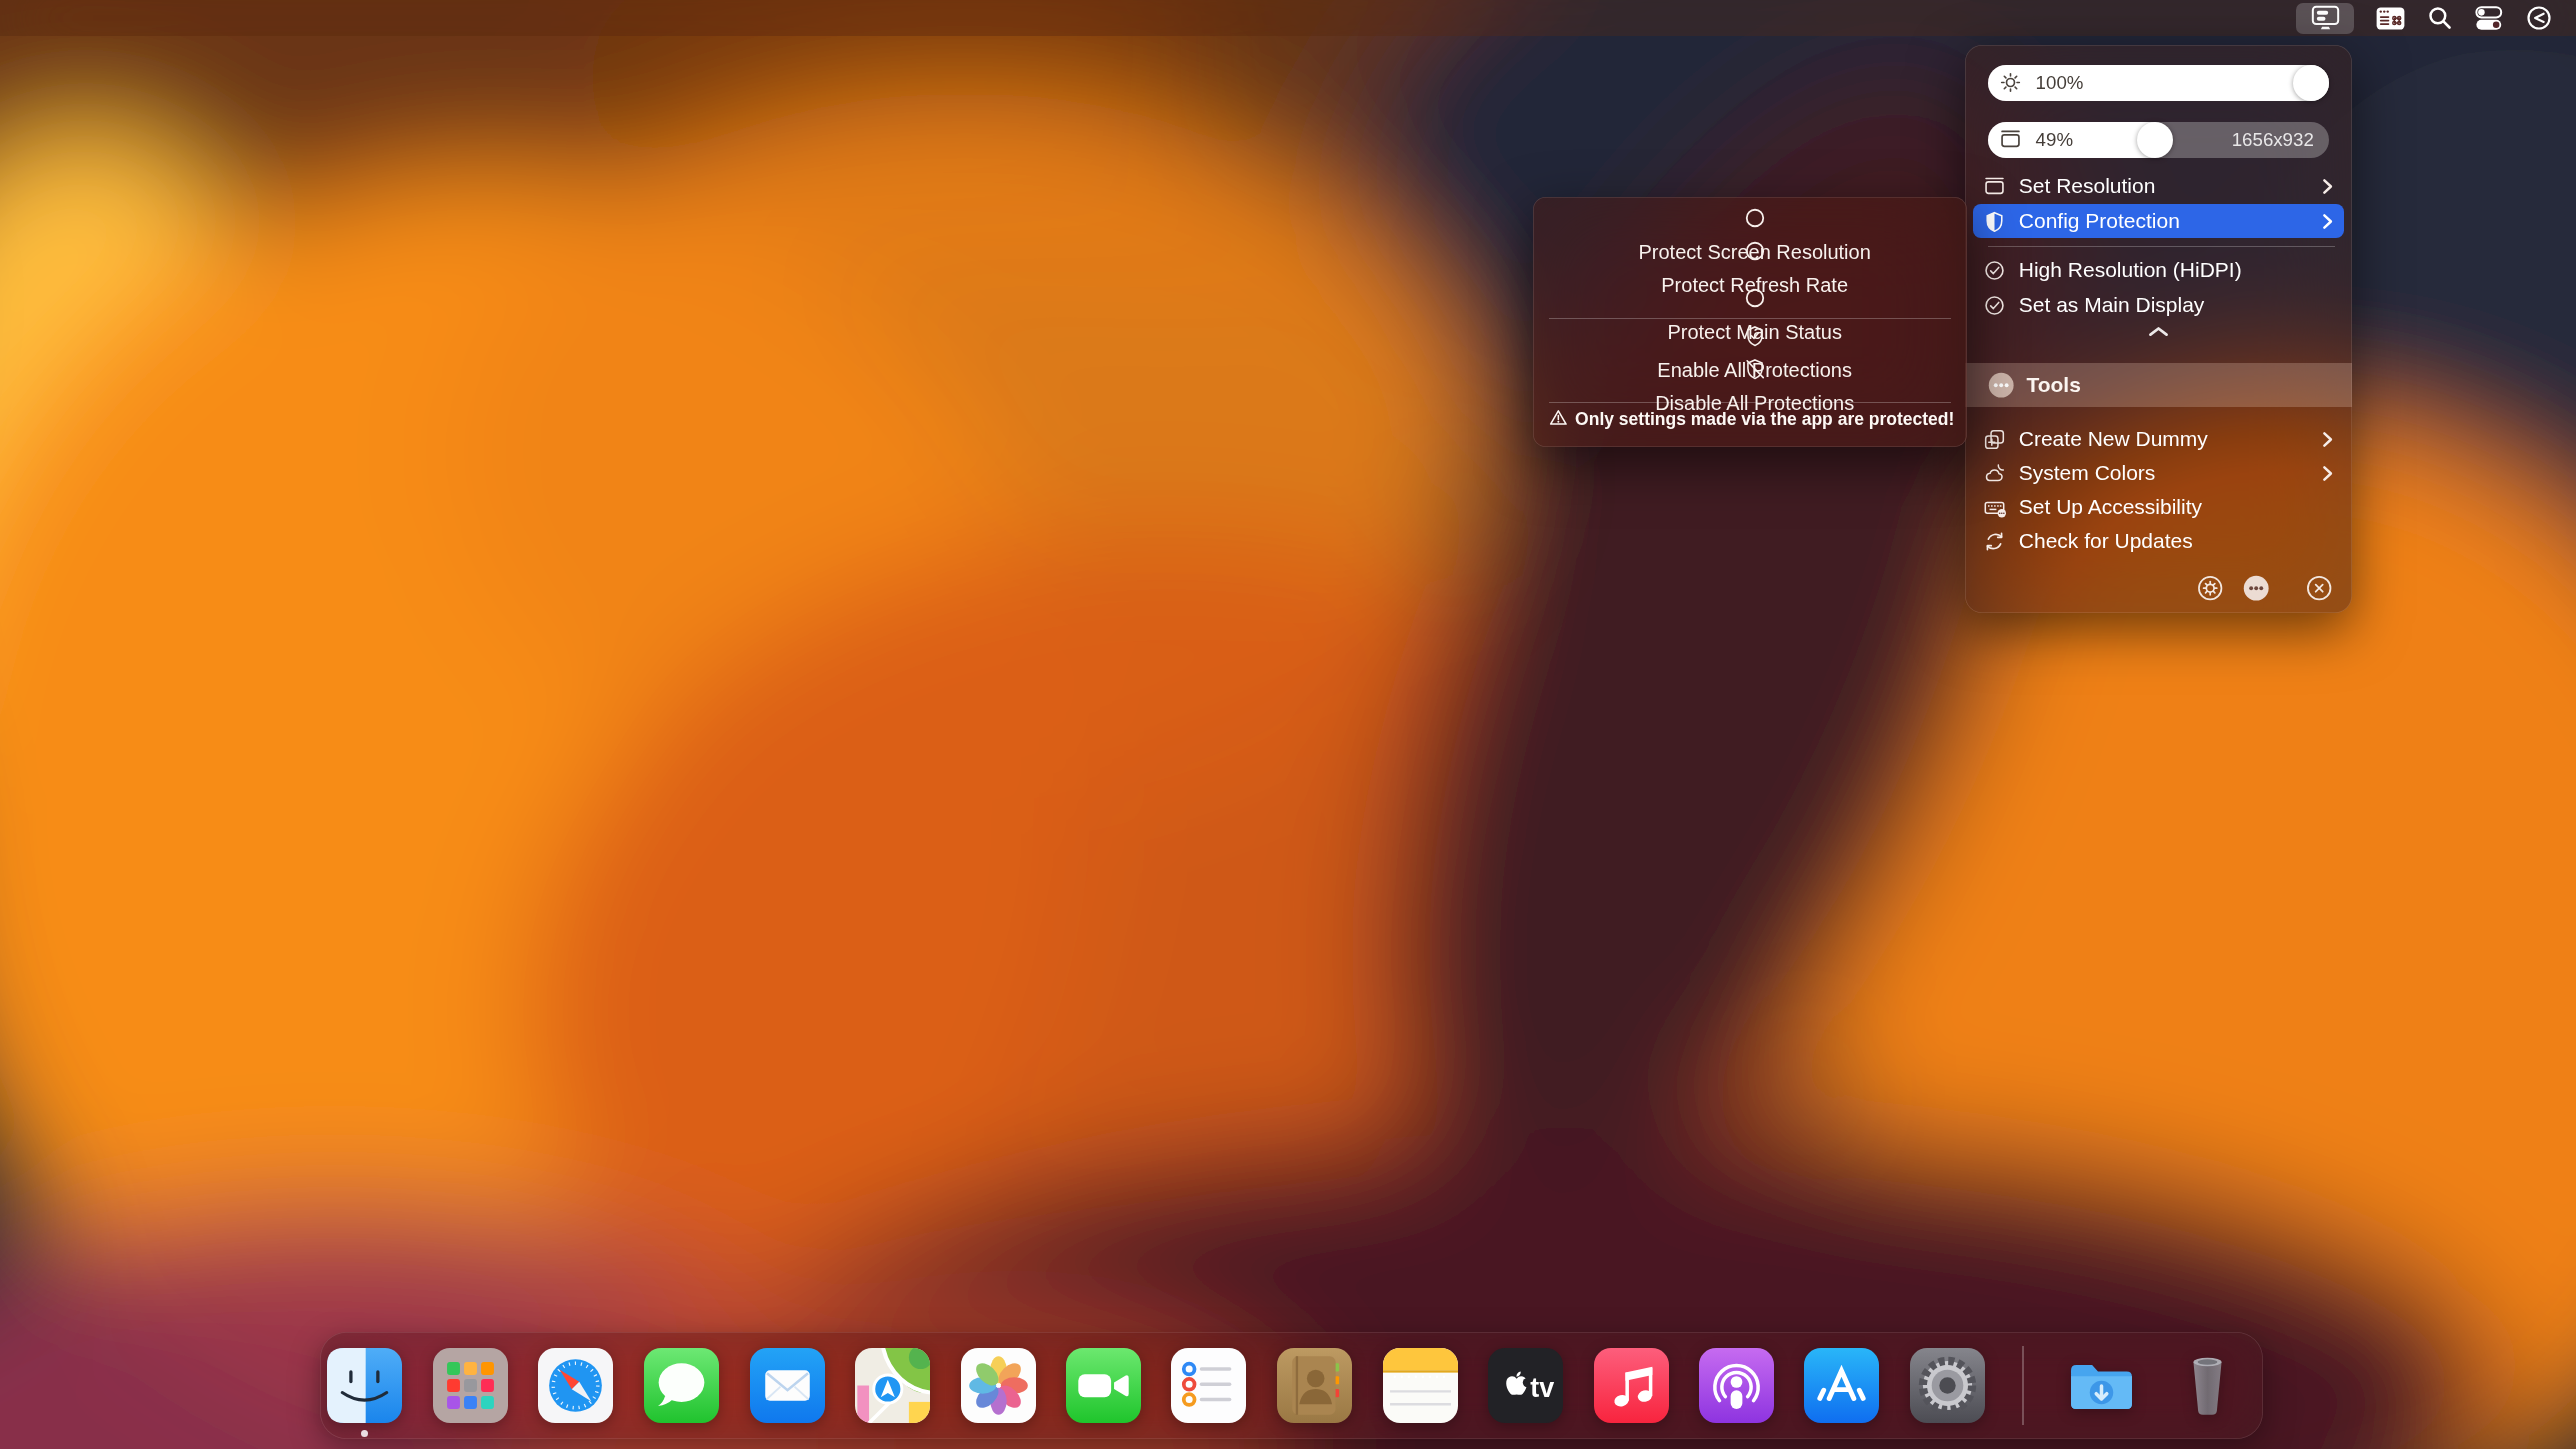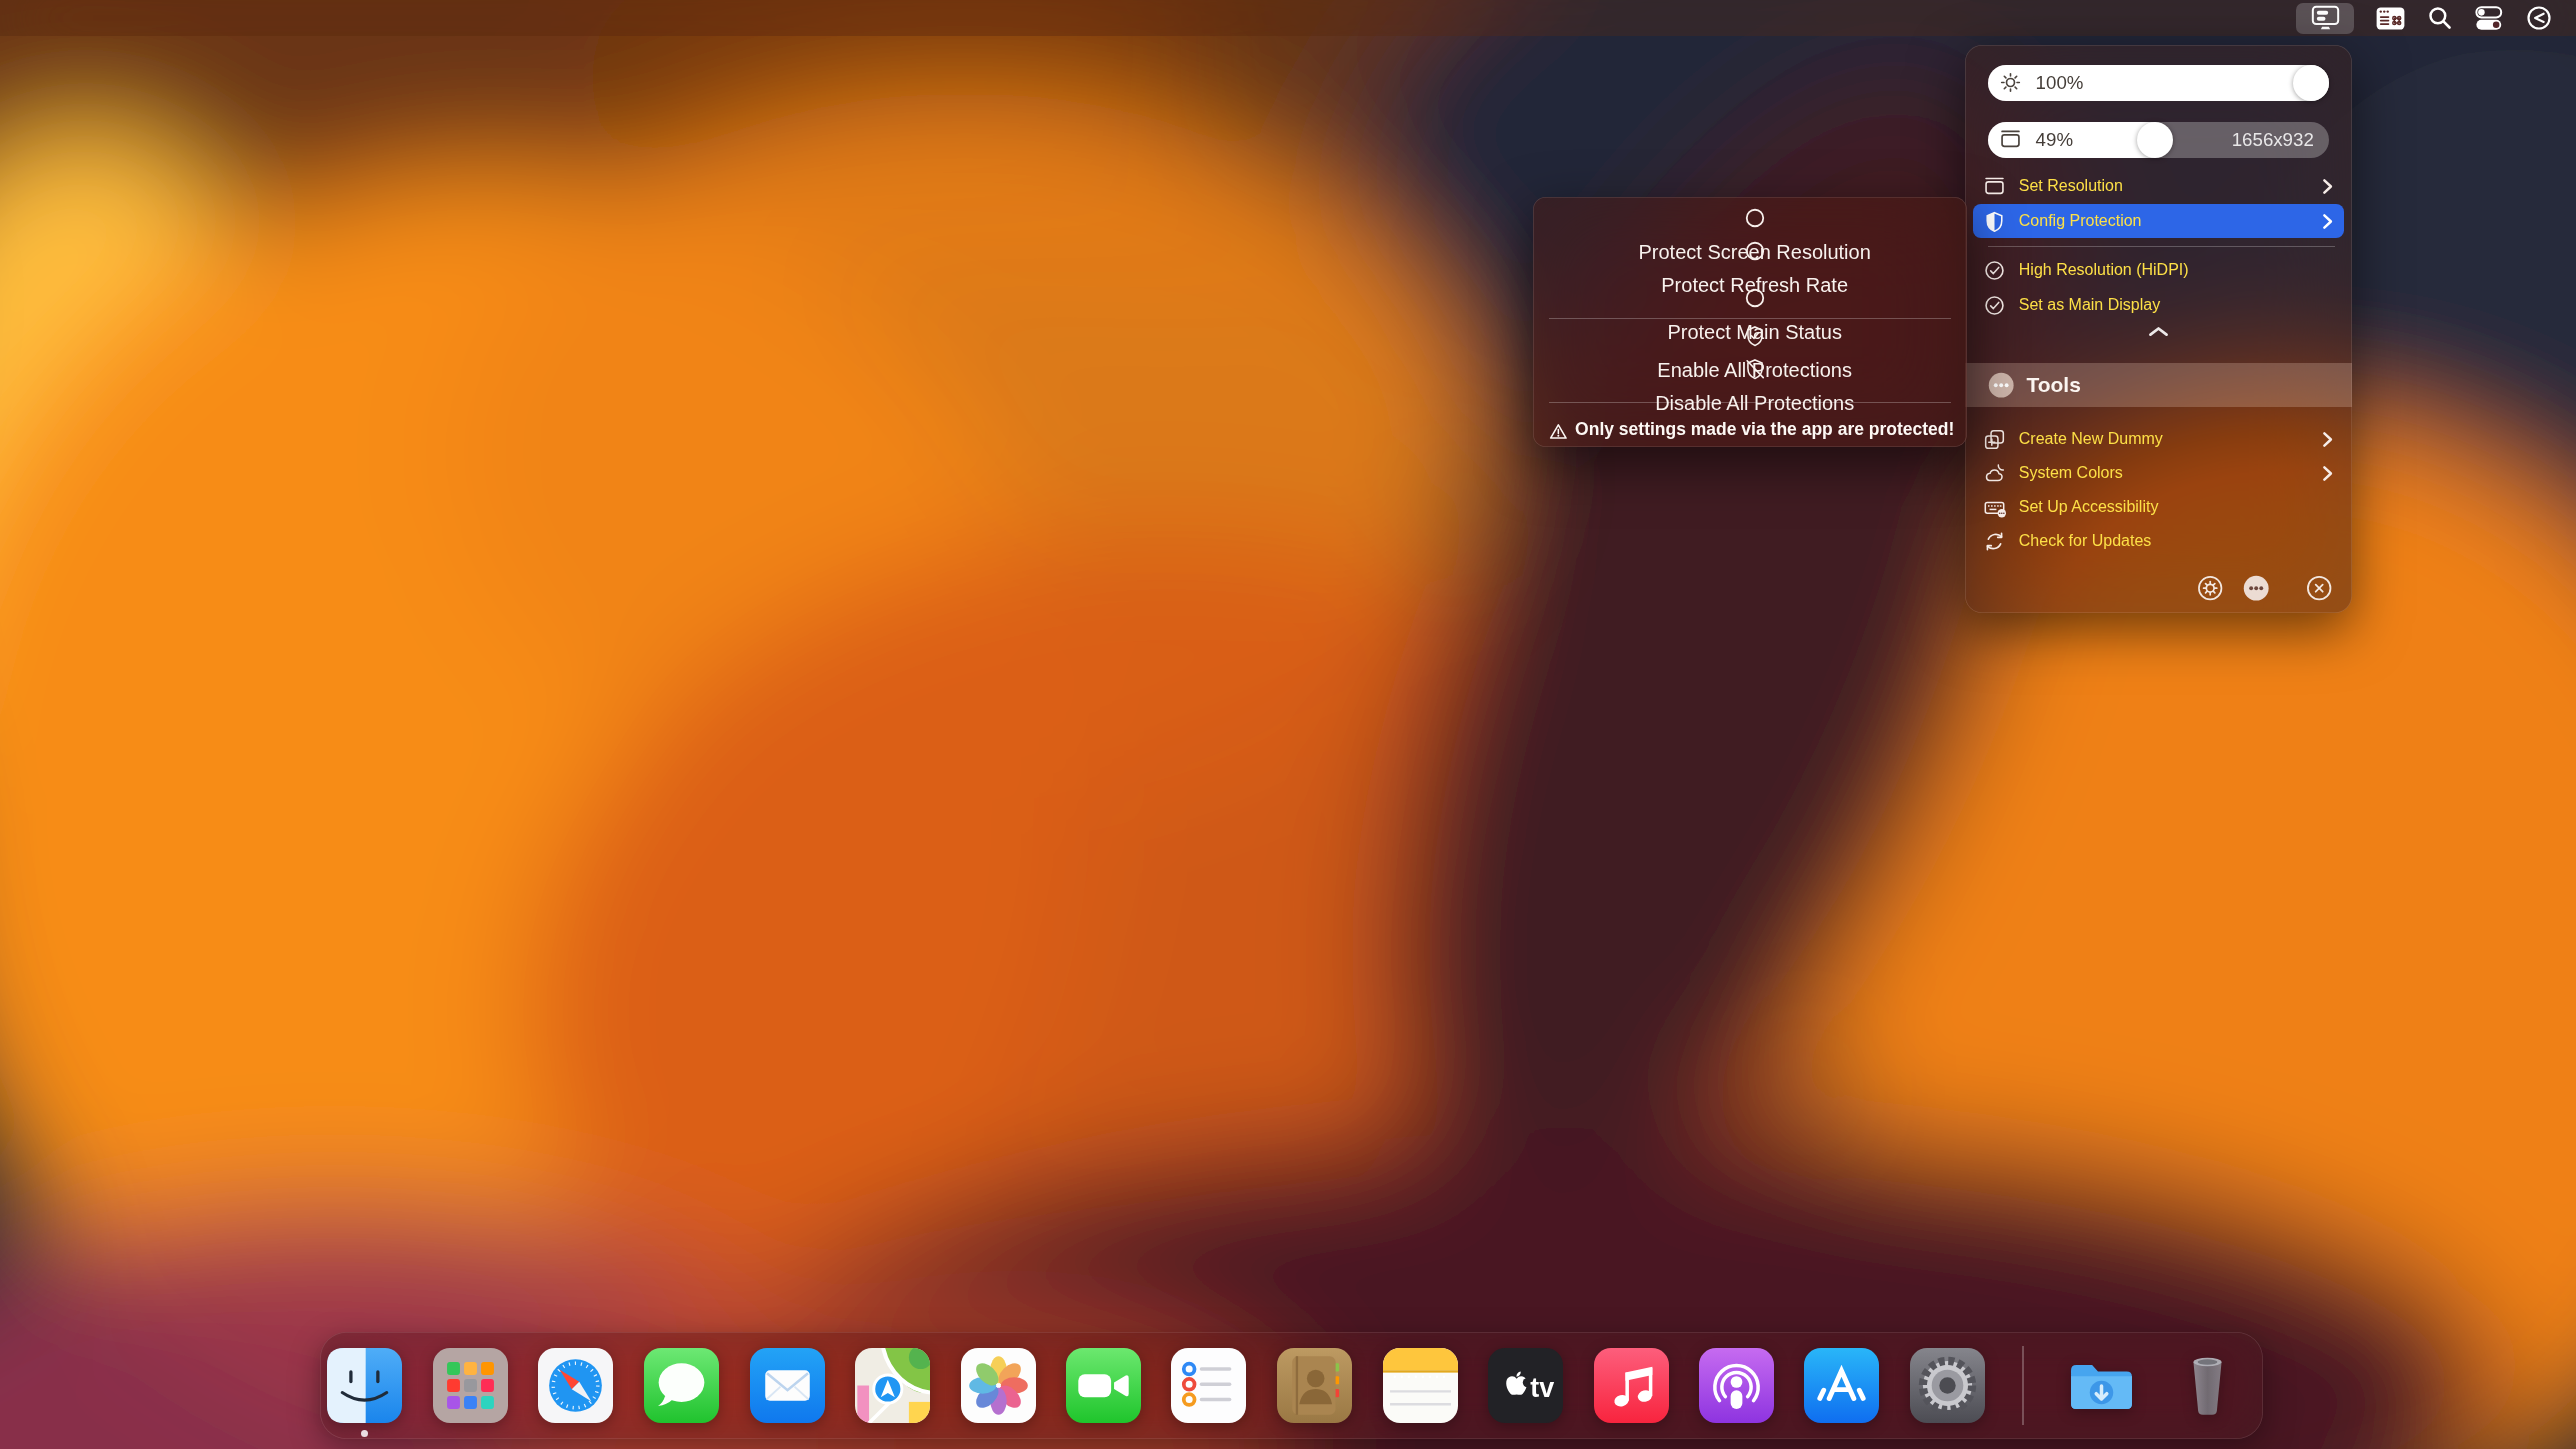--- a/index.html
+++ b/index.html
@@ -33,35 +33,35 @@
   .slider .sic{position:absolute;left:11.7px;top:6.2px;width:23px;height:23px;}
   .slider .sval{position:absolute;left:48px;top:0;line-height:36px;font-size:18.7px;
     color:#453e39;font-weight:500;}
   .slider .sdetail{position:absolute;right:15.6px;top:0;line-height:36px;font-size:18.7px;
     color:rgba(255,255,255,.85);}
   
   .mrow{position:absolute;left:7.8px;right:7.8px;height:34px;border-radius:7.8px;
     display:flex;align-items:center;padding:0 11px 0 9.3px;gap:11.7px;box-sizing:border-box;}
   .mrow.sel{background:#2d66e7;}
   .ric{width:25px;height:25px;flex:0 0 25px;display:flex;align-items:center;justify-content:center;}
-  .rlabel{font-size:16px;color:#fde047;flex:1;white-space:nowrap;}
+  .rlabel{font-size:21px;color:#ffffff;flex:1;white-space:nowrap;}
   .rchev{width:11.7px;height:17px;flex:0 0 11.7px;}
   .collapse{position:absolute;left:0;right:0;display:flex;justify-content:center;}
   #toolsband{position:absolute;left:0;right:0;height:44px;background:rgba(230,195,180,.27);
     display:flex;align-items:center;gap:12.4px;padding-left:22.6px;}
   #toolsband .tlabel{font-size:21px;font-weight:700;color:#fbf5f1;}
   .mdivider{position:absolute;left:22.6px;right:17px;height:0.8px;background:rgba(255,255,255,.24);}
   .footer-btn{position:absolute;width:26.4px;height:26.4px;}
   
   .srow{position:absolute;left:9.3px;right:9.3px;height:33px;display:flex;align-items:center;
     gap:11.7px;padding-left:9.3px;border-radius:7px;box-sizing:border-box;flex-direction:column;}
   .sic2{width:22px;height:22px;flex:0 0 22px;}
   .slabel{font-size:20px;color:#f8f2ee;white-space:nowrap;}
   .sdivider{position:absolute;left:15.6px;right:15.6px;height:0.8px;background:rgba(255,255,255,.25);}
-  .warnrow{position:absolute;left:15.6px;right:9.3px;height:31px;display:flex;align-items:flex-end;gap:7.8px;}
+  .warnrow{position:absolute;left:15.6px;right:9.3px;height:31px;display:flex;align-items:flex-start;gap:7.8px;}
   .warnrow .wlabel{font-size:17.5px;font-weight:600;color:#fdf8f4;white-space:nowrap;}
   
   #dock{position:absolute;left:320px;top:1332px;width:1943px;height:107px;border-radius:26.4px;
     background:rgba(66,28,34,.45);backdrop-filter:blur(35px) saturate(150%);
     box-shadow:0 0 0 0.8px rgba(255,255,255,.12) inset,0 9.3px 31px rgba(0,0,0,.35);}
   .dicon{position:absolute;top:1348px;width:75px;height:75px;}
   .dicon svg{width:75px;height:75px;display:block;filter:drop-shadow(0 3.9px 7px rgba(0,0,0,.28));}
   #dockdiv{position:absolute;left:2022px;top:1346px;width:1.6px;height:79px;background:rgba(255,255,255,.25);}
   #rundot{position:absolute;left:361px;top:1430px;width:7px;height:7px;border-radius:50%;
     background:rgba(240,230,235,.95);}

